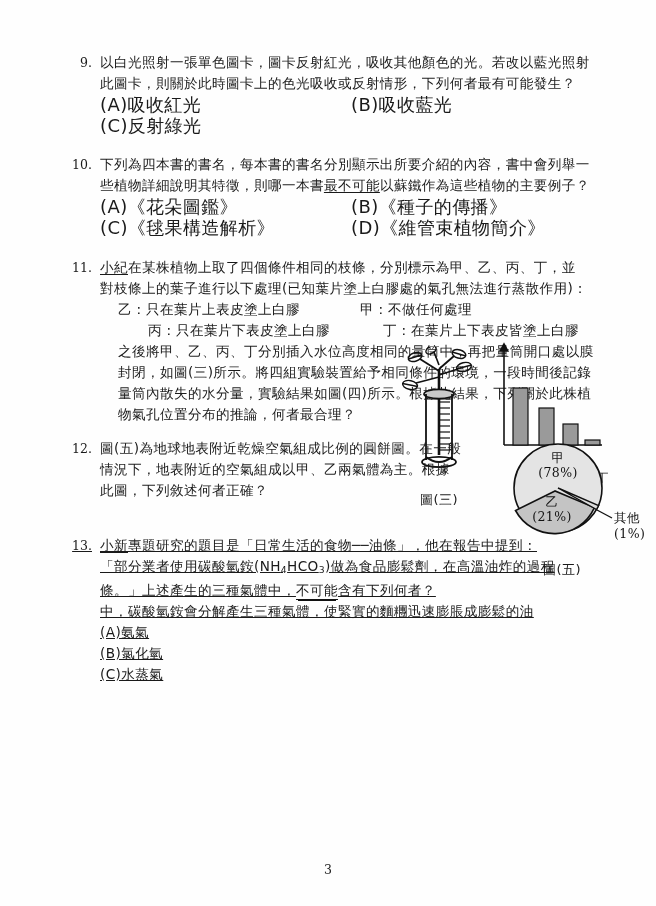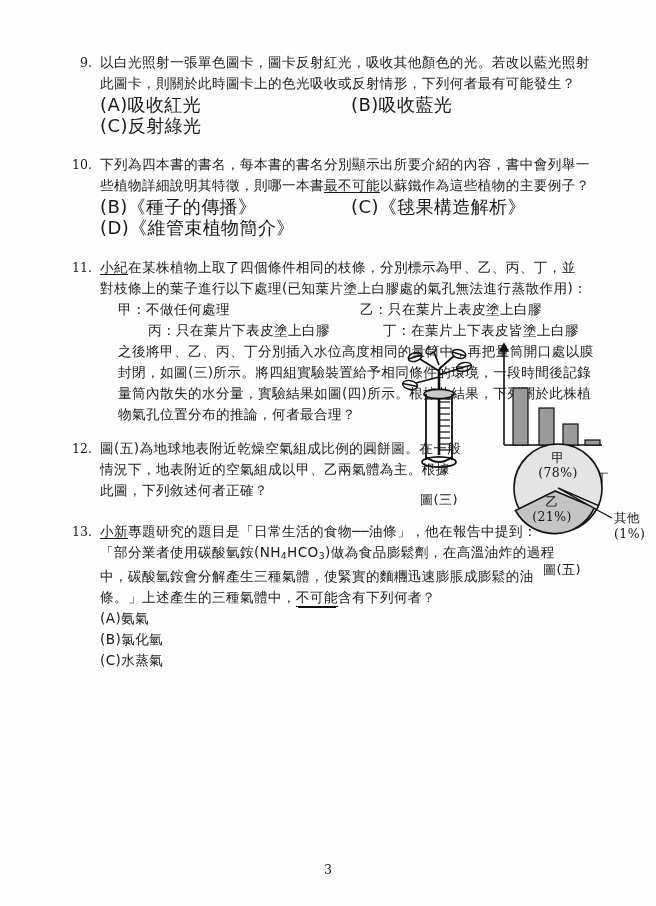--- a/index.html
+++ b/index.html
@@ -142,38 +142,39 @@
       </div>
     </div>
 
     <div class="q-block" style="margin-top:18px;">
       <div class="q-row">
         <div class="q-num">10.</div>
         <div class="q-body">
           <div class="line">下列為四本書的書名，每本書的書名分別顯示出所要介紹的內容，書中會列舉一</div>
           <div class="line"><span>些植物詳細說明其特徵，則哪一本書</span><span class="ul">最不可能</span><span>以蘇鐵作為這些植物的主要例子？</span></div>
           <div class="opts2">
+            <div class="opt">(A)《花朵圖鑑》</div>
             <div class="opt">(B)《種子的傳播》</div>
             <div class="opt">(C)《毬果構造解析》</div>
             <div class="opt">(D)《維管束植物簡介》</div>
           </div>
         </div>
       </div>
     </div>
 
     <div class="q-block" style="margin-top:19px;">
       <div class="q-row">
         <div class="q-num">11.</div>
         <div class="q-body" style="position:relative;">
           <div class="line"><span class="ul">小紀</span><span>在某株植物上取了四個條件相同的枝條，分別標示為甲、乙、丙、丁，並</span></div>
           <div class="line">對枝條上的葉子進行以下處理(已知葉片塗上白膠處的氣孔無法進行蒸散作用)：</div>
 
           <div class="sub2" style="padding-left:18px;">
+            <div>乙：只在葉片上表皮塗上白膠</div>
             <div>甲：不做任何處理</div>
-            <div>乙：只在葉片上表皮塗上白膠</div>
           </div>
           <div class="sub2" style="padding-left:18px;text-align:center;">
             <div>丙：只在葉片下表皮塗上白膠</div>
             <div>丁：在葉片上下表皮皆塗上白膠</div>
           </div>
 
           <div class="line" style="padding-left:18px;">之後將甲、乙、丙、丁分別插入水位高度相同的量筒中，再把量筒開口處以膜</div>
           <div class="line" style="padding-left:18px;">封閉，如圖(三)所示。將四組實驗裝置給予相同條件的環境，一段時間後記錄</div>
           <div class="line" style="padding-left:18px;">量筒內散失的水分量，實驗結果如圖(四)所示。根據此結果，下列關於此株植</div>
           <div class="line" style="padding-left:18px;">物氣孔位置分布的推論，何者最合理？</div>
@@ -287,28 +288,28 @@
               <text x="56" y="87" text-anchor="middle" font-size="12.5" font-family="DejaVu Serif, Liberation Serif, serif" fill="#111">(21%)</text>
               <text x="118" y="88" font-size="12.5" font-family="DejaVu Sans, Liberation Sans, sans-serif" fill="#111">其他</text>
               <text x="118" y="104" font-size="12.5" font-family="DejaVu Serif, Liberation Serif, serif" fill="#111">(1%)</text>
             </svg>
             <div class="figcap" style="width:120px; margin-left:6px;">圖(五)</div>
           </div>
         </div>
       </div>
     </div>
 
-    <div class="q-block" style="margin-top:20px;">
+    <div class="q-block" style="margin-top:34px;text-decoration:underline;">
       <div class="q-row">
         <div class="q-num">13.</div>
         <div class="q-body">
           <div class="line"><span class="ul">小新</span><span>專題研究的題目是「日常生活的食物──油條」，他在報告中提到：</span></div>
           <div class="line formula"><span>「部分業者使用碳酸氫銨(NH</span><sub>4</sub><span>HCO</span><sub>3</sub><span>)做為食品膨鬆劑，在高溫油炸的過程</span></div>
+          <div class="line"><span>條。」上述產生的三種氣體中，</span><span class="dbl-ul">不可能</span><span>含有下列何者？</span></div>
           <div class="line">中，碳酸氫銨會分解產生三種氣體，使緊實的麵糰迅速膨脹成膨鬆的油</div>
-          <div class="line"><span>條。」上述產生的三種氣體中，</span><span class="dbl-ul">不可能</span><span>含有下列何者？</span></div>
           <div class="opts1">
             <div class="opt">(A)氨氣</div>
             <div class="opt">(B)氯化氫</div>
             <div class="opt">(C)水蒸氣</div>
           </div>
         </div>
       </div>
     </div>
 
   </div>

